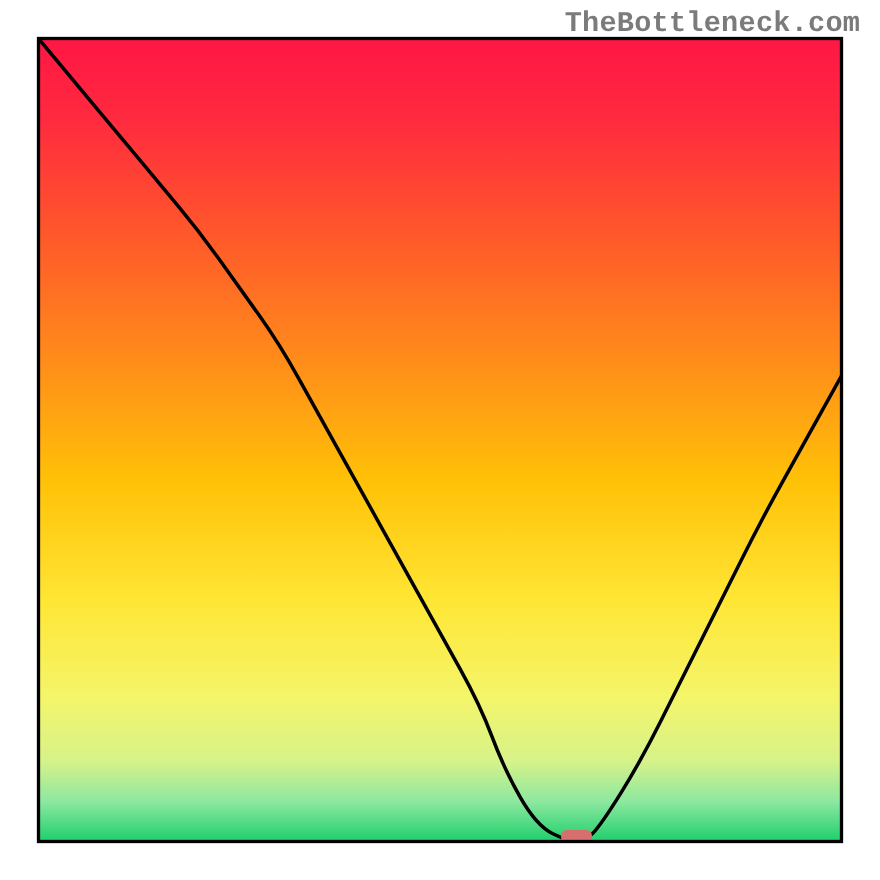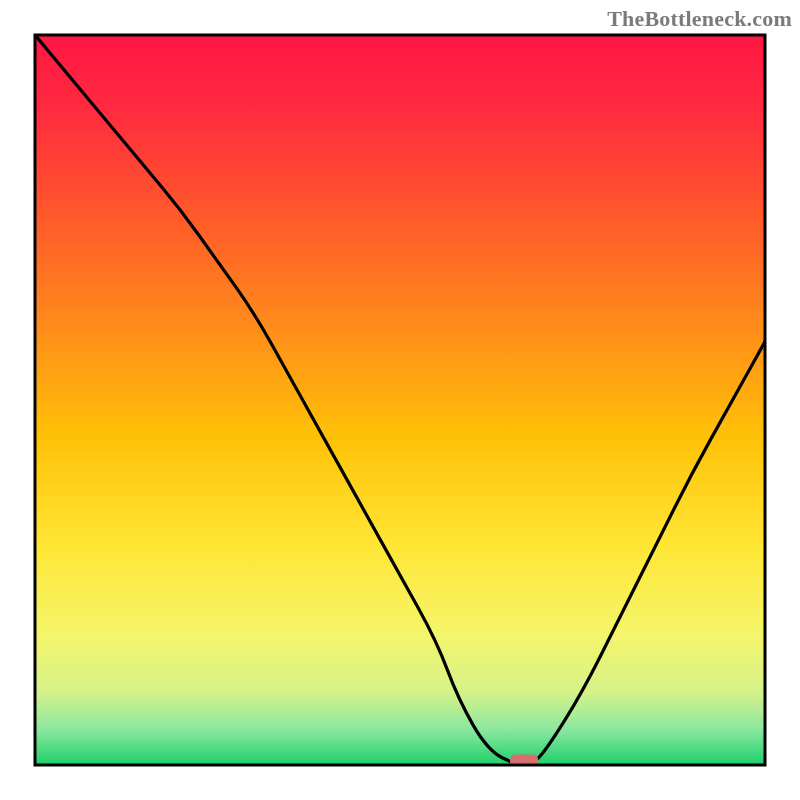--- a/index.html
+++ b/index.html
@@ -11,23 +11,23 @@
     overflow: hidden;
   }
   .chart-container {
     position: relative;
     width: 800px;
     height: 800px;
   }
   .watermark {
     position: absolute;
     top: 6px;
-    right: 8px;
-    font-family: Liberation Serif, serif;
-    font-size: 22px;
+    right: 18px;
+    font-family: Liberation Mono, monospace;
+    font-size: 26px;
     font-weight: 600;
     color: #7b7b7b;
     letter-spacing: 0.2px;
   }
   svg {
     display: block;
   }
 </style>
 </head>
 <body>

